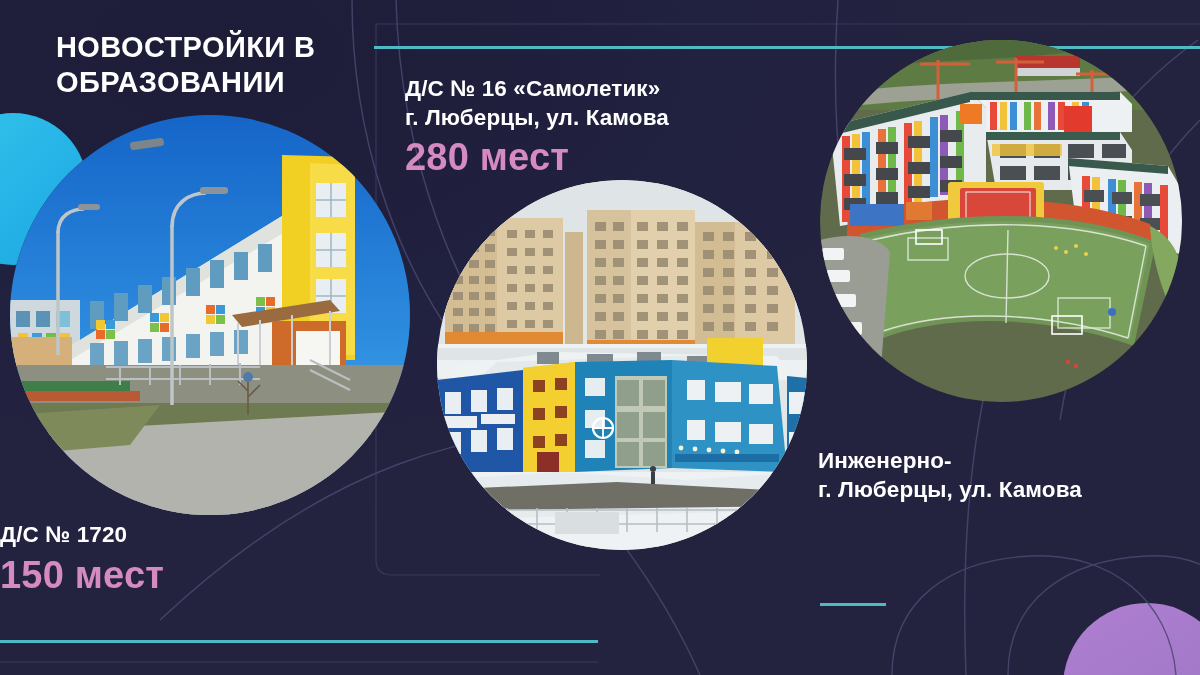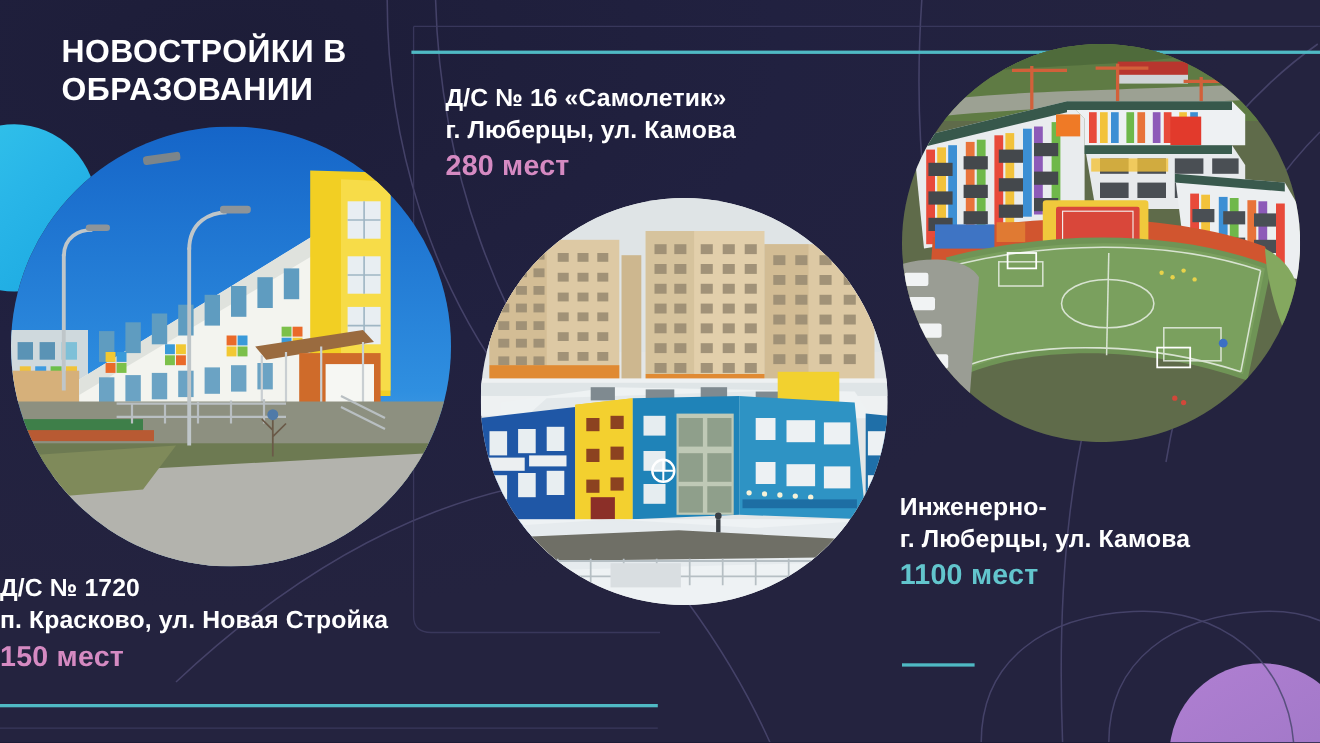--- a/index.html
+++ b/index.html
@@ -74,21 +74,21 @@
 
   .caption { position:absolute; color:#ffffff; }
   .caption .cap-line {
     font-size:22.5px;
     font-weight:700;
     line-height:1.27;
     letter-spacing:0.1px;
     white-space:nowrap;
   }
   .caption .cap-count {
-    font-size:26px;
+    font-size:38px;
     font-weight:700;
     line-height:1.25;
     margin-top:2px;
     letter-spacing:0.2px;
   }
   .pink { color:#d58ac2; }
   .teal { color:#62c5cd; }
 
   .cap-mid   { left:405px; top:75px;  width:440px; }
   .cap-left  { left:0px;   top:521px; width:470px; }
@@ -623,23 +623,21 @@
   <div class="title">НОВОСТРОЙКИ В ОБРАЗОВАНИИ</div>
 
   <div class="caption cap-mid">
     <div class="cap-line">Д/С № 16 «Самолетик»</div>
     <div class="cap-line">г. Люберцы, ул. Камова</div>
     <div class="cap-count pink">280 мест</div>
   </div>
 
   <div class="caption cap-left">
     <div class="cap-line">Д/С № 1720</div>
-    <div class="cap-line">п. Красково, ул. Новая Стройка</div>
     <div class="cap-count pink">150 мест</div>
   </div>
 
   <div class="caption cap-right">
     <div class="cap-line">Инженерно-</div>
     <div class="cap-line">г. Люберцы, ул. Камова</div>
-    <div class="cap-count teal">1100 мест</div>
   </div>
 
 </div>
 
 </body></html>

